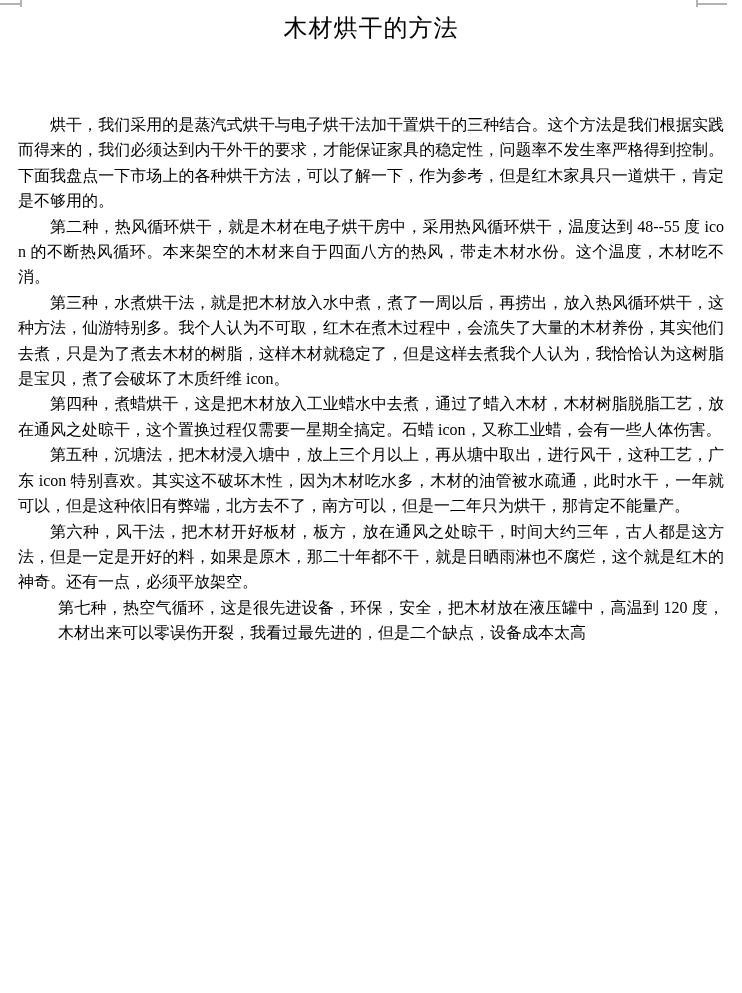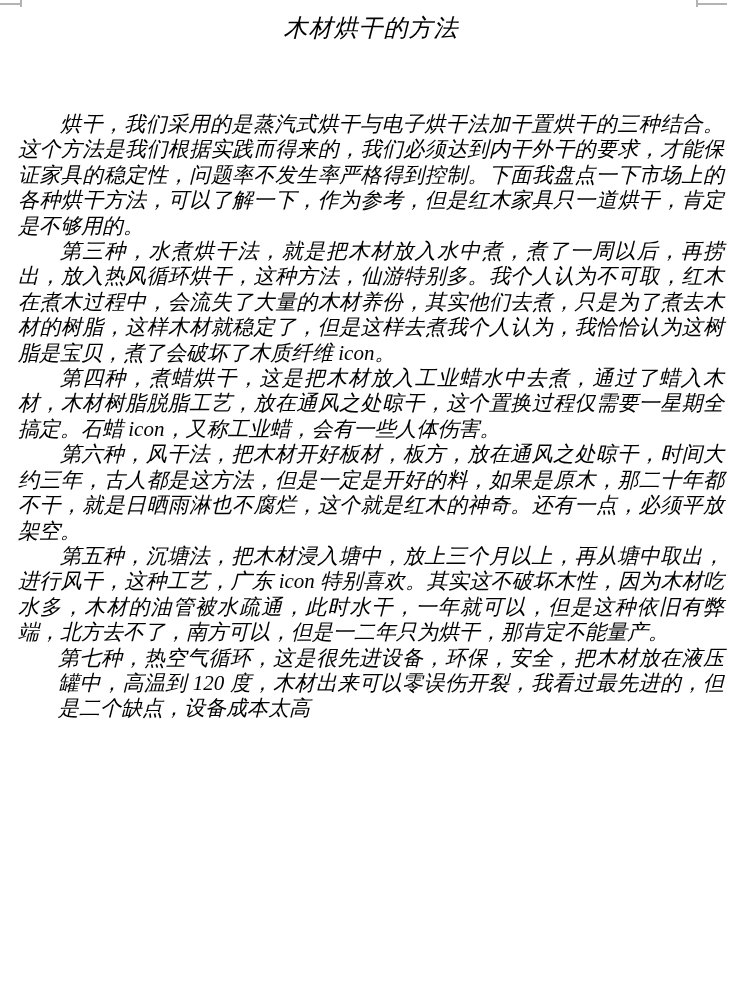--- a/index.html
+++ b/index.html
@@ -8,21 +8,20 @@
     background: #ffffff;
   }
   .page {
     position: relative;
     width: 742px;
     height: 993px;
     background: var(--bg, #ffffff);
     overflow: hidden;
     color: var(--text, #000000);
     font-family: "Liberation Serif", "DejaVu Serif", serif;
-    font-style: italic;
   }
   
   .crop-mark div { position: absolute; background: var(--mark, #b3b3b3); }
   .crop-tl-h { left: 0;   top: 3px; width: 22px; height: 2px; }
   .crop-tl-v { left: 20px; top: 0;  width: 2px;  height: 7px; }
   .crop-tr-h { left: 697px; top: 3px; width: 30px; height: 2px; }
   .crop-tr-v { left: 696px; top: 0;   width: 2px; height: 7px; }
   
   .doc-title {
     margin: 0;
@@ -31,21 +30,21 @@
     line-height: 31px;
     text-align: center;
     font-size: 24px;
     font-weight: normal;
     letter-spacing: 1px;
   }
   
   .doc-body {
     margin-top: 68px;
     padding: 0 18px 0 18px;
-    font-size: 21px;
+    font-size: 16px;
     line-height: 25.4px;
     text-align: justify;
     text-justify: inter-ideograph;
   }
   .doc-body p {
     margin: 0;
     padding: 0;
     text-indent: 2em;
     word-break: break-all;
   }
@@ -63,20 +62,21 @@
 
   <div class="crop-mark">
     <div class="crop-tr-h"></div>
     <div class="crop-tr-v"></div>
   </div>
 
   <h1 class="doc-title">木材烘干的方法</h1>
 
   <div class="doc-body">
     <p>烘干，我们采用的是蒸汽式烘干与电子烘干法加干置烘干的三种结合。这个方法是我们根据实践而得来的，我们必须达到内干外干的要求，才能保证家具的稳定性，问题率不发生率严格得到控制。下面我盘点一下市场上的各种烘干方法，可以了解一下，作为参考，但是红木家具只一道烘干，肯定是不够用的。</p>
+    <p>第二种，热风循环烘干，就是木材在电子烘干房中，采用热风循环烘干，温度达到 48--55 度 icon 的不断热风循环。本来架空的木材来自于四面八方的热风，带走木材水份。这个温度，木材吃不消。</p>
     <p>第三种，水煮烘干法，就是把木材放入水中煮，煮了一周以后，再捞出，放入热风循环烘干，这种方法，仙游特别多。我个人认为不可取，红木在煮木过程中，会流失了大量的木材养份，其实他们去煮，只是为了煮去木材的树脂，这样木材就稳定了，但是这样去煮我个人认为，我恰恰认为这树脂是宝贝，煮了会破坏了木质纤维 icon。</p>
     <p>第四种，煮蜡烘干，这是把木材放入工业蜡水中去煮，通过了蜡入木材，木材树脂脱脂工艺，放在通风之处晾干，这个置换过程仅需要一星期全搞定。石蜡 icon，又称工业蜡，会有一些人体伤害。</p>
+    <p>第五种，沉塘法，把木材浸入塘中，放上三个月以上，再从塘中取出，进行风干，这种工艺，广东 icon 特别喜欢。其实这不破坏木性，因为木材吃水多，木材的油管被水疏通，此时水干，一年就可以，但是这种依旧有弊端，北方去不了，南方可以，但是一二年只为烘干，那肯定不能量产。</p>
     <p>第六种，风干法，把木材开好板材，板方，放在通风之处晾干，时间大约三年，古人都是这方法，但是一定是开好的料，如果是原木，那二十年都不干，就是日晒雨淋也不腐烂，这个就是红木的神奇。还有一点，必须平放架空。</p>
-    <p>第五种，沉塘法，把木材浸入塘中，放上三个月以上，再从塘中取出，进行风干，这种工艺，广东 icon 特别喜欢。其实这不破坏木性，因为木材吃水多，木材的油管被水疏通，此时水干，一年就可以，但是这种依旧有弊端，北方去不了，南方可以，但是一二年只为烘干，那肯定不能量产。</p>
     <p class="no-indent">第七种，热空气循环，这是很先进设备，环保，安全，把木材放在液压罐中，高温到 120 度，木材出来可以零误伤开裂，我看过最先进的，但是二个缺点，设备成本太高</p>
   </div>
 
 </div>
 
 </body></html>

